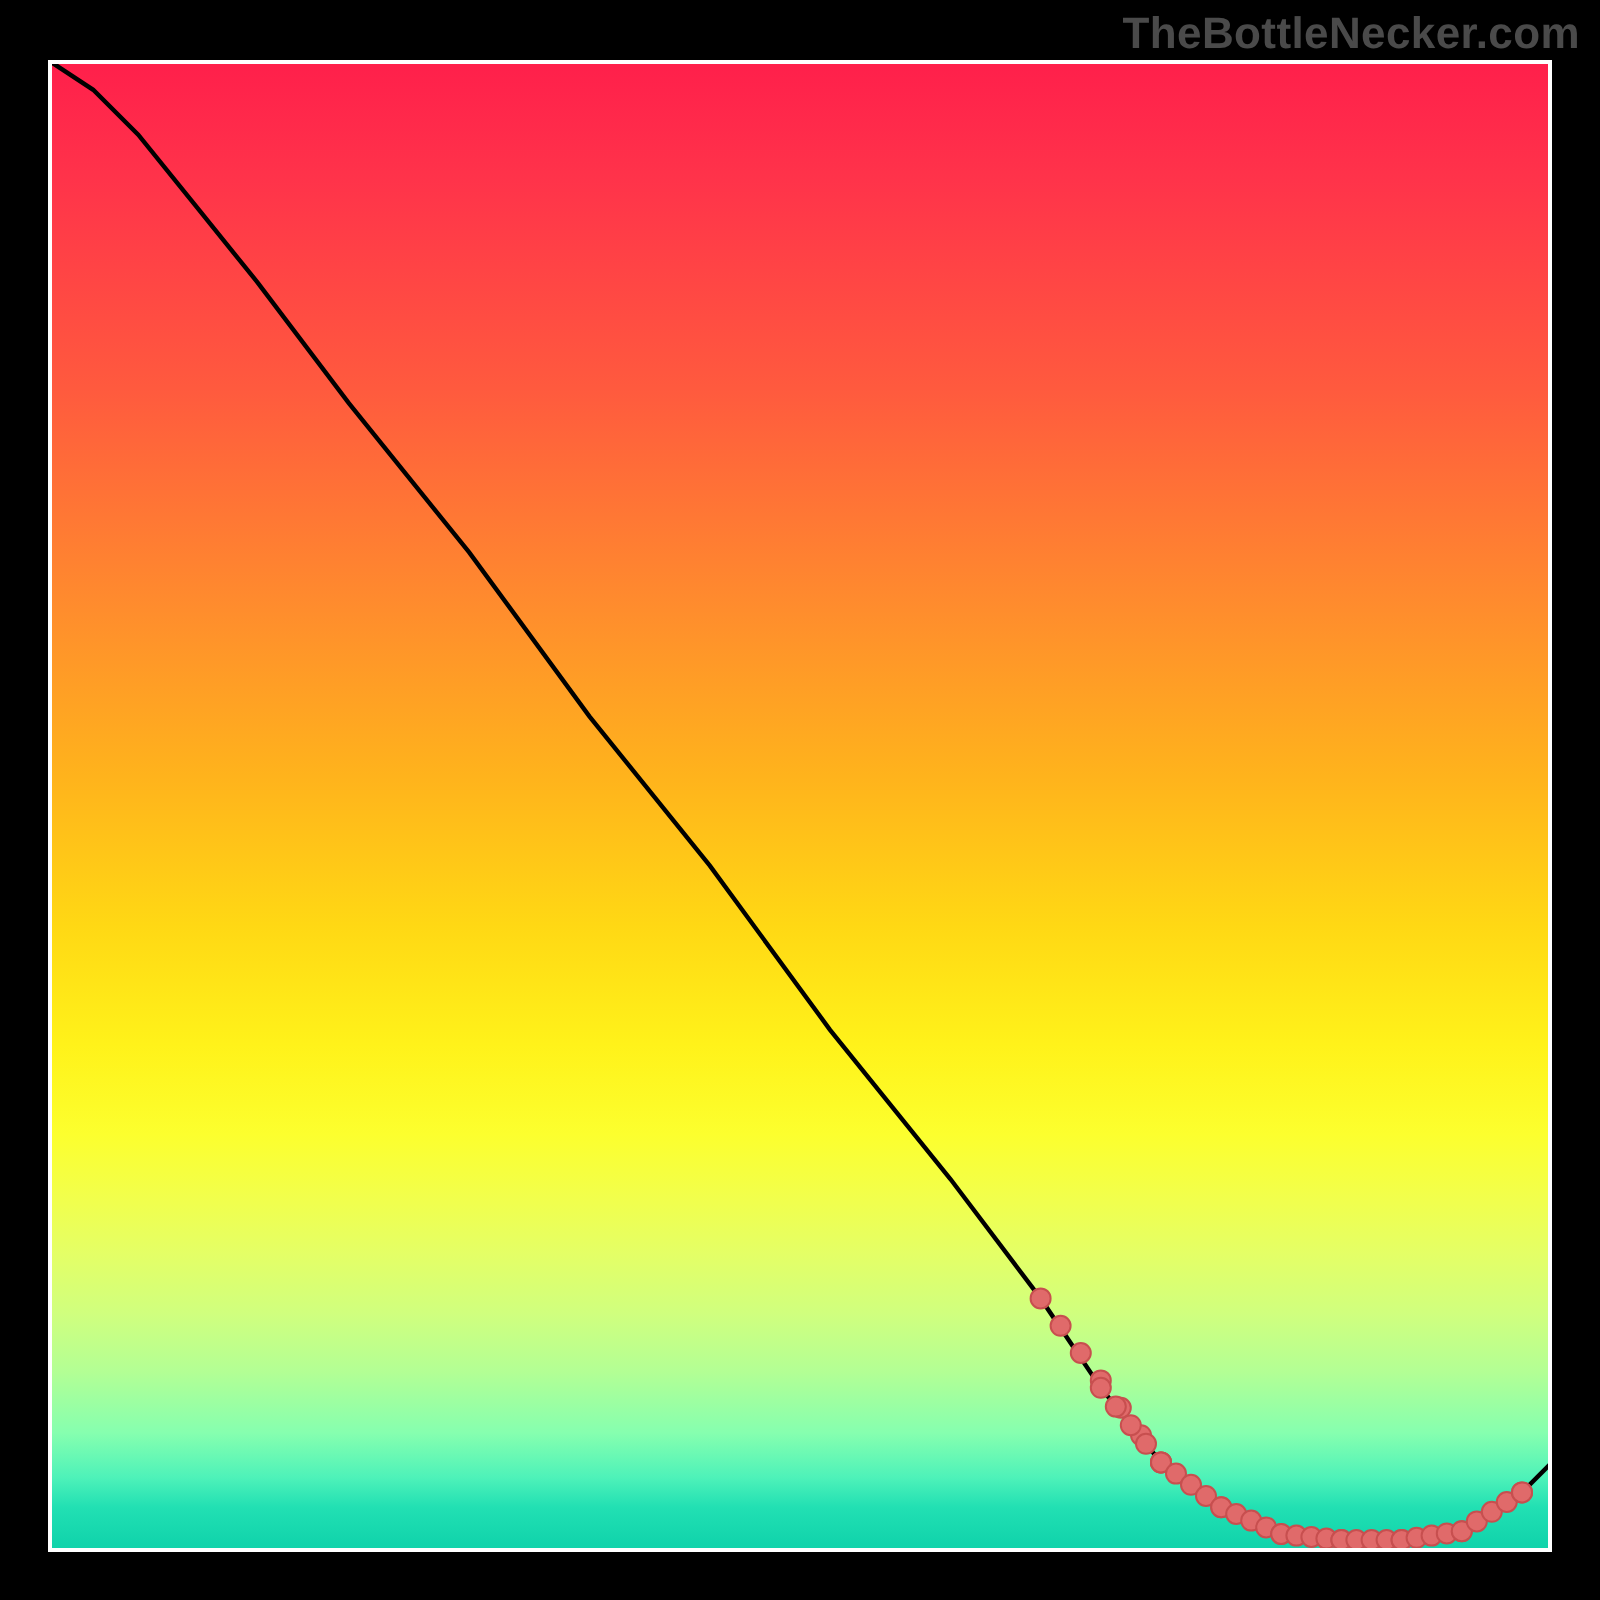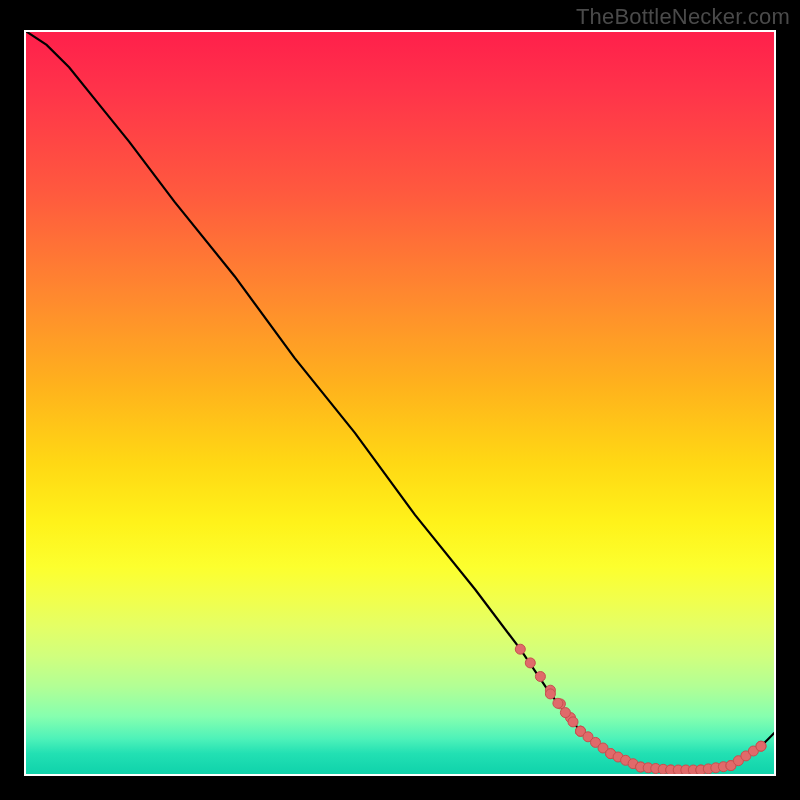--- a/index.html
+++ b/index.html
@@ -16,21 +16,21 @@
     width: 800px;
     height: 800px;
     background: #000;
   }
   .watermark {
     position: absolute;
     top: 4px;
     right: 10px;
     color: #4a4a4a;
     font-size: 22px;
-    font-weight: 400;
+    font-weight: 700;
     letter-spacing: 0.2px;
     user-select: none;
   }
   .plot-frame {
     position: absolute;
     left: 24px;
     top: 30px;
     width: 752px;
     height: 746px;
     background: #000;

